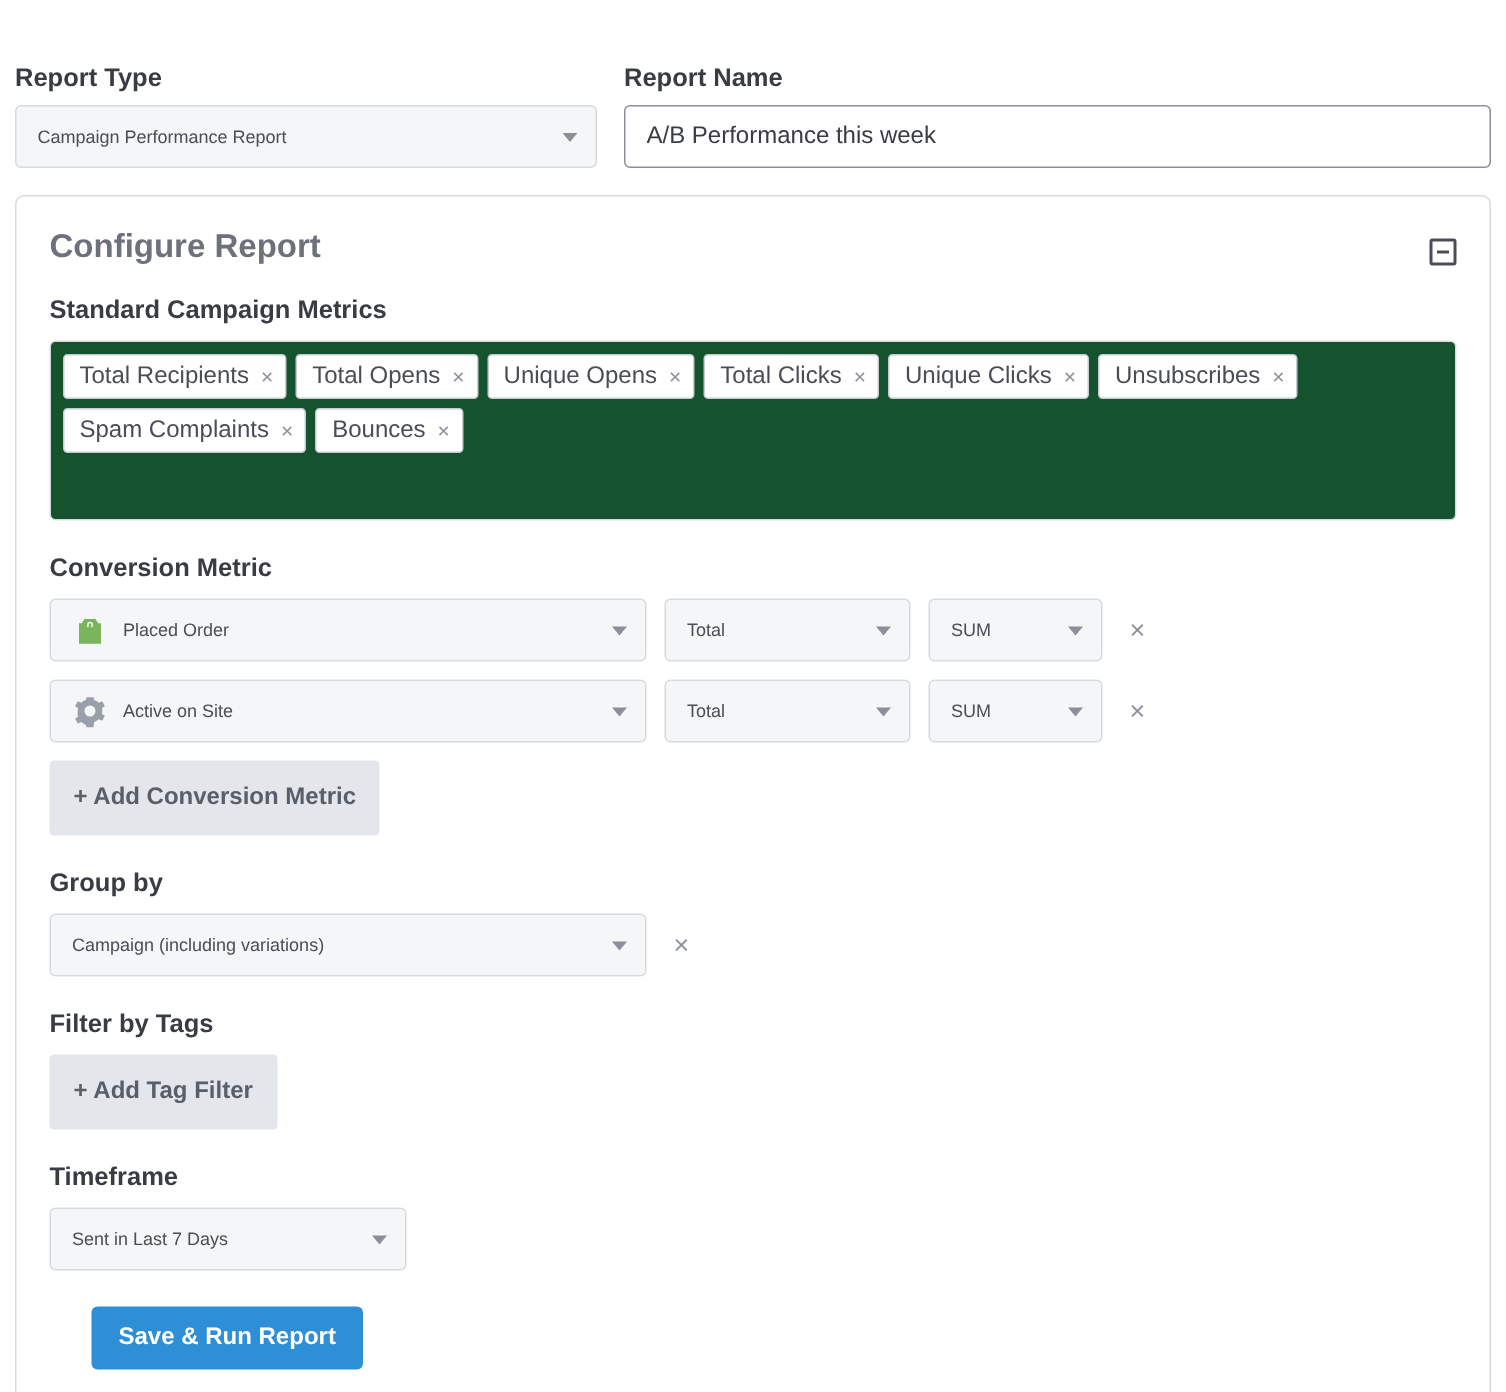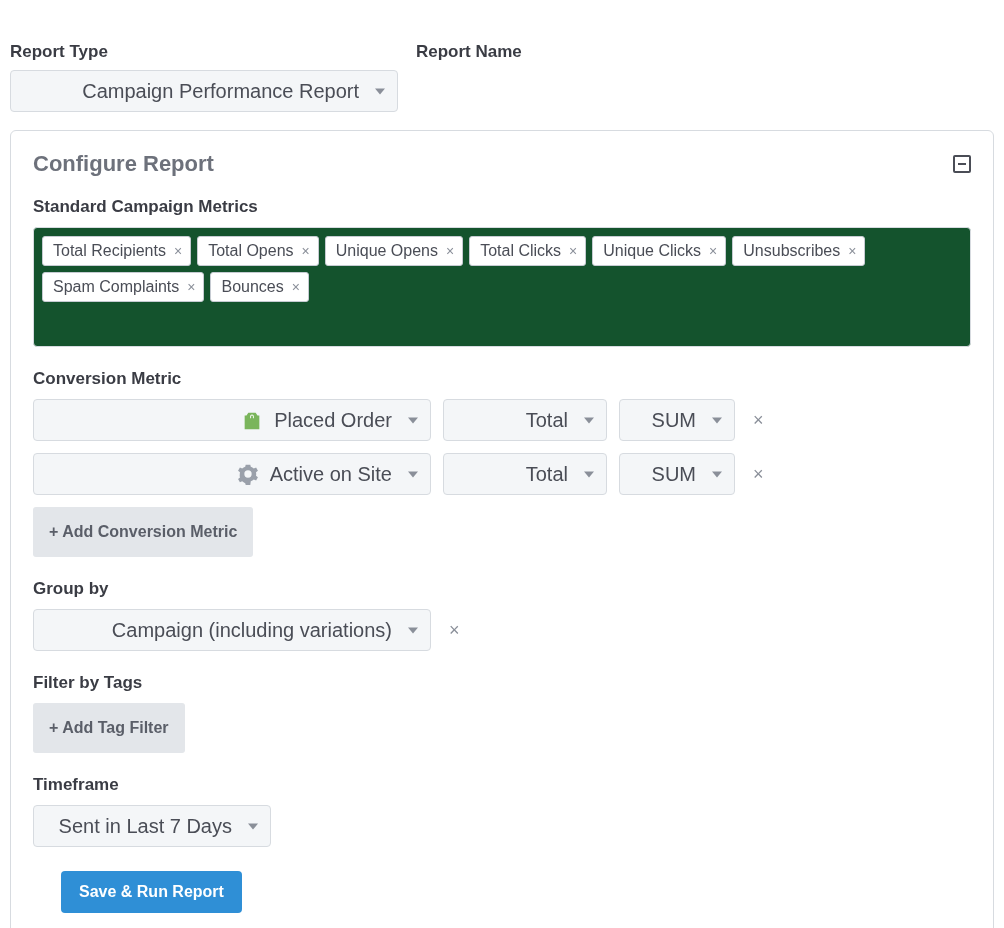--- a/index.html
+++ b/index.html
@@ -23,23 +23,22 @@
   .select-box {
     position: relative;
     background: #f4f6f8;
     border: 1px solid #d7dbe0;
     border-radius: 4px;
     height: 42px;
     display: flex;
     align-items: center;
     padding: 0 38px 0 14px;
     color: #4a4d56;
-    font-size: 20px;
-    cursor: pointer;
-    justify-content: flex-end;
+    font-size: 12px;
+    cursor: pointer;
   }
   .caret {
     position: absolute;
     right: 12px;
     top: 50%;
     transform: translateY(-40%);
     width: 0; height: 0;
     border-left: 5px solid transparent;
     border-right: 5px solid transparent;
     border-top: 6px solid #8a8f99;
@@ -54,21 +53,21 @@
     outline: none;
   }
   .panel {
     border: 1px solid #d7dbe0;
     border-radius: 6px;
     padding: 20px 22px 24px 22px;
   }
   .panel-header {
     display: flex;
     justify-content: space-between;
-    align-items: center;
+    align-items: flex-end;
     margin-bottom: 20px;
   }
   .panel-title {
     font-size: 22px;
     font-weight: 600;
     color: #6d717b;
   }
   .collapse-icon {
     width: 18px; height: 18px;
     border: 2px solid #4a4d56;
@@ -172,20 +171,21 @@
 <div class="top-row">
   <div class="field" style="width:388px">
     <div class="field-label">Report Type</div>
     <div class="select-box">
       <span>Campaign Performance Report</span>
       <span class="caret"></span>
     </div>
   </div>
   <div class="field" style="flex:1">
     <div class="field-label">Report Name</div>
+    <input class="text-input" type="text" value="A/B Performance this week" style="">
   </div>
 </div>
 
 <div class="panel">
   <div class="panel-header">
     <div class="panel-title">Configure Report</div>
     <div class="collapse-icon"></div>
   </div>
 
   

